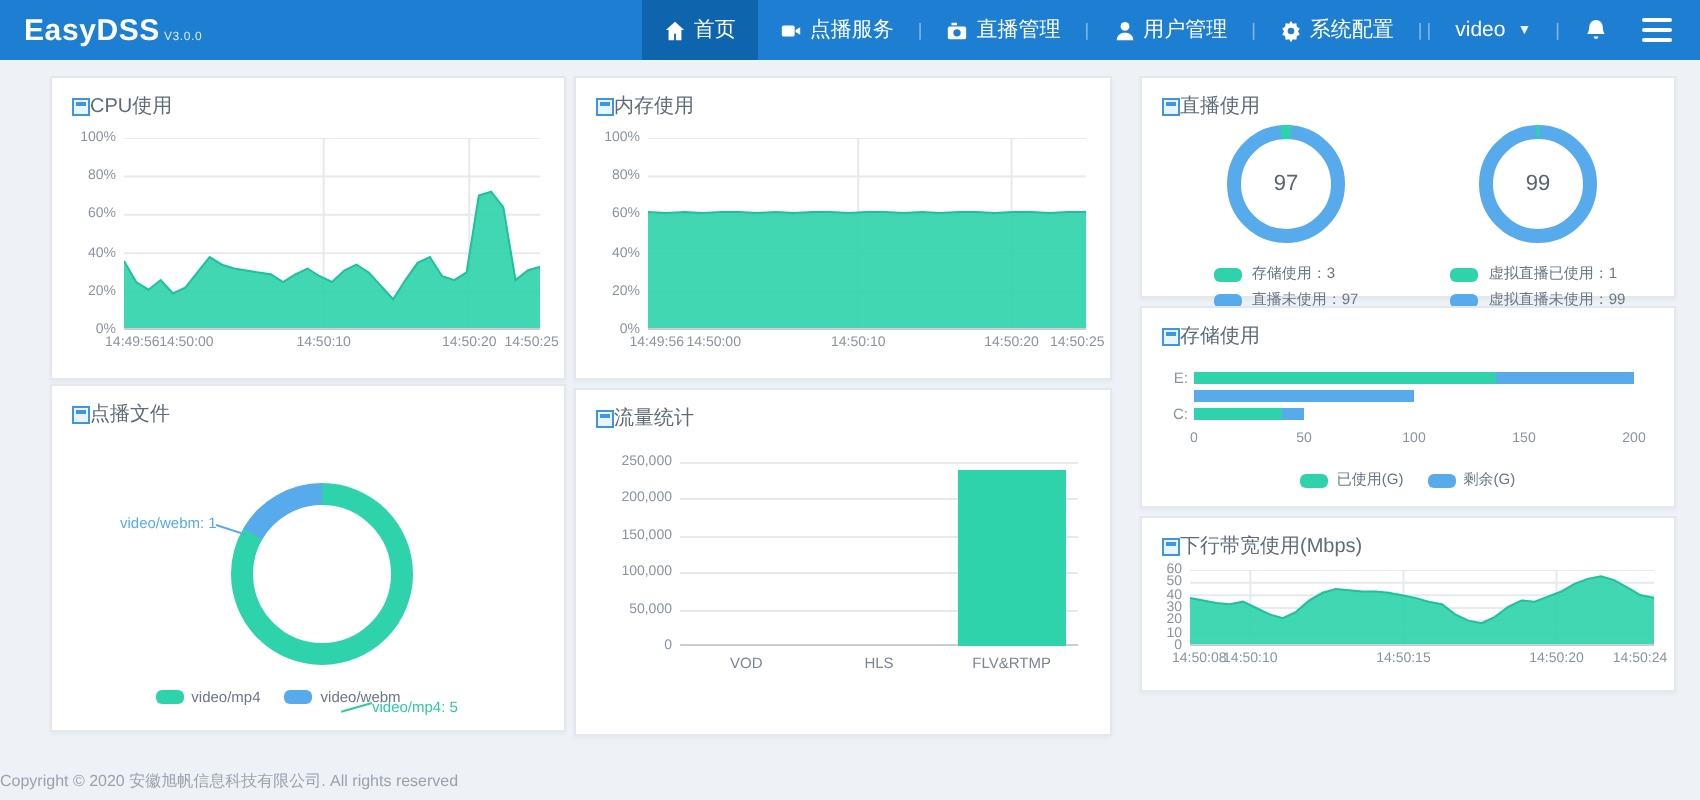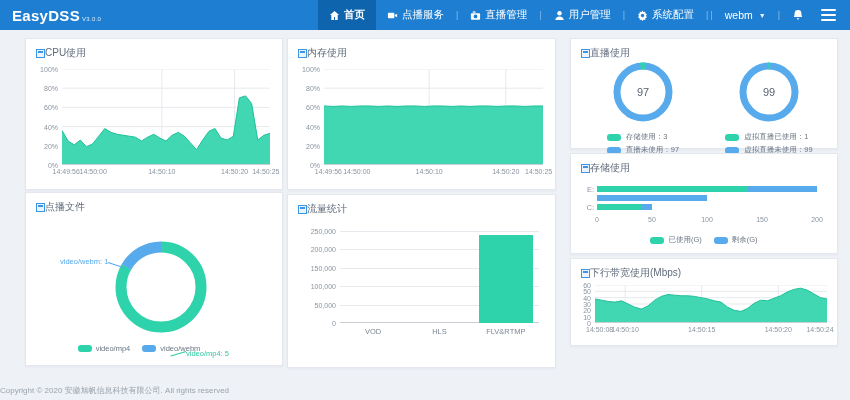--- a/index.html
+++ b/index.html
@@ -4,21 +4,21 @@
 <style>
   html,body{margin:0;padding:0;background:#eef1f5;font-family:"Liberation Sans","DejaVu Sans",sans-serif;}
   .stage{position:relative;width:850px;height:400px;background:#eef1f5;overflow:hidden;}
 
   
   .navbar{position:absolute;left:0;top:0;width:850px;height:30px;background:#1e7fd2;display:flex;align-items:center;color:#fff;}
   .brand{margin-left:12px;font-size:15px;font-weight:bold;letter-spacing:.3px;}
   .brand small{font-size:6px;font-weight:normal;opacity:.85;margin-left:2px;}
   .nav-right{margin-left:auto;display:flex;align-items:center;height:100%;}
   .nav-item{display:flex;align-items:center;gap:4px;height:100%;padding:0 11px;font-size:10.5px;cursor:pointer;white-space:nowrap;}
-  .nav-item.active{background:#0f65ad;font-weight:bold;}
+  .nav-item.active{background:#0f65ad;}
   .nav-sep{color:rgba(255,255,255,.45);font-size:9px;padding:0 1px;}
   .nav-item svg{display:block;}
   .caret{font-size:7px;margin-left:2px;opacity:.9;}
   .burger{width:15px;display:flex;flex-direction:column;gap:3px;margin:0 14px 0 6px;cursor:pointer;}
   .burger i{display:block;height:2px;background:#fff;border-radius:1px;}
 
   
   .panel{position:absolute;background:#fff;border:1px solid #e4e8ee;box-shadow:0 1px 2px rgba(60,80,120,.05);box-sizing:border-box;}
   .ptitle{position:absolute;left:10px;top:7px;font-size:10px;color:#5f6b7a;display:flex;align-items:center;gap:0;}
   .picon{width:9px;height:9px;border:1px solid #3d95e5;box-sizing:border-box;position:relative;background:#eaf4fe;}
@@ -112,21 +112,21 @@
             <svg width="11" height="11" viewBox="0 0 12 12">
               <path d="M6 0.5l1 1.6 1.9-.3.3 1.9 1.6 1-1 1.6 1 1.6-1.6 1-.3 1.9-1.9-.3-1 1.6-1-1.6-1.9.3-.3-1.9-1.6-1 1-1.6-1-1.6 1.6-1 .3-1.9 1.9.3z" fill="#fff"></path>
               <circle cx="6" cy="6" r="1.8" fill="#1e7fd2"></circle>
             </svg>
           </span>
         <span>系统配置</span>
       </div>
       <span class="nav-sep">|</span>
       <span class="nav-sep">|</span>
       <div class="nav-item">
-        <span>webm</span>
+        <span>video</span>
         <span class="caret">▼</span>
       </div>
       <span class="nav-sep">|</span>
       <div class="nav-item">
         <span>
             <svg width="12" height="12" viewBox="0 0 12 12">
               <path d="M6 1a3.4 3.4 0 0 0-3.4 3.4c0 2.6-1 3.6-1 3.6h8.8s-1-1-1-3.6A3.4 3.4 0 0 0 6 1z" fill="#fff"></path>
               <path d="M4.8 9.3a1.2 1.2 0 0 0 2.4 0z" fill="#fff"></path>
             </svg>
           </span>

